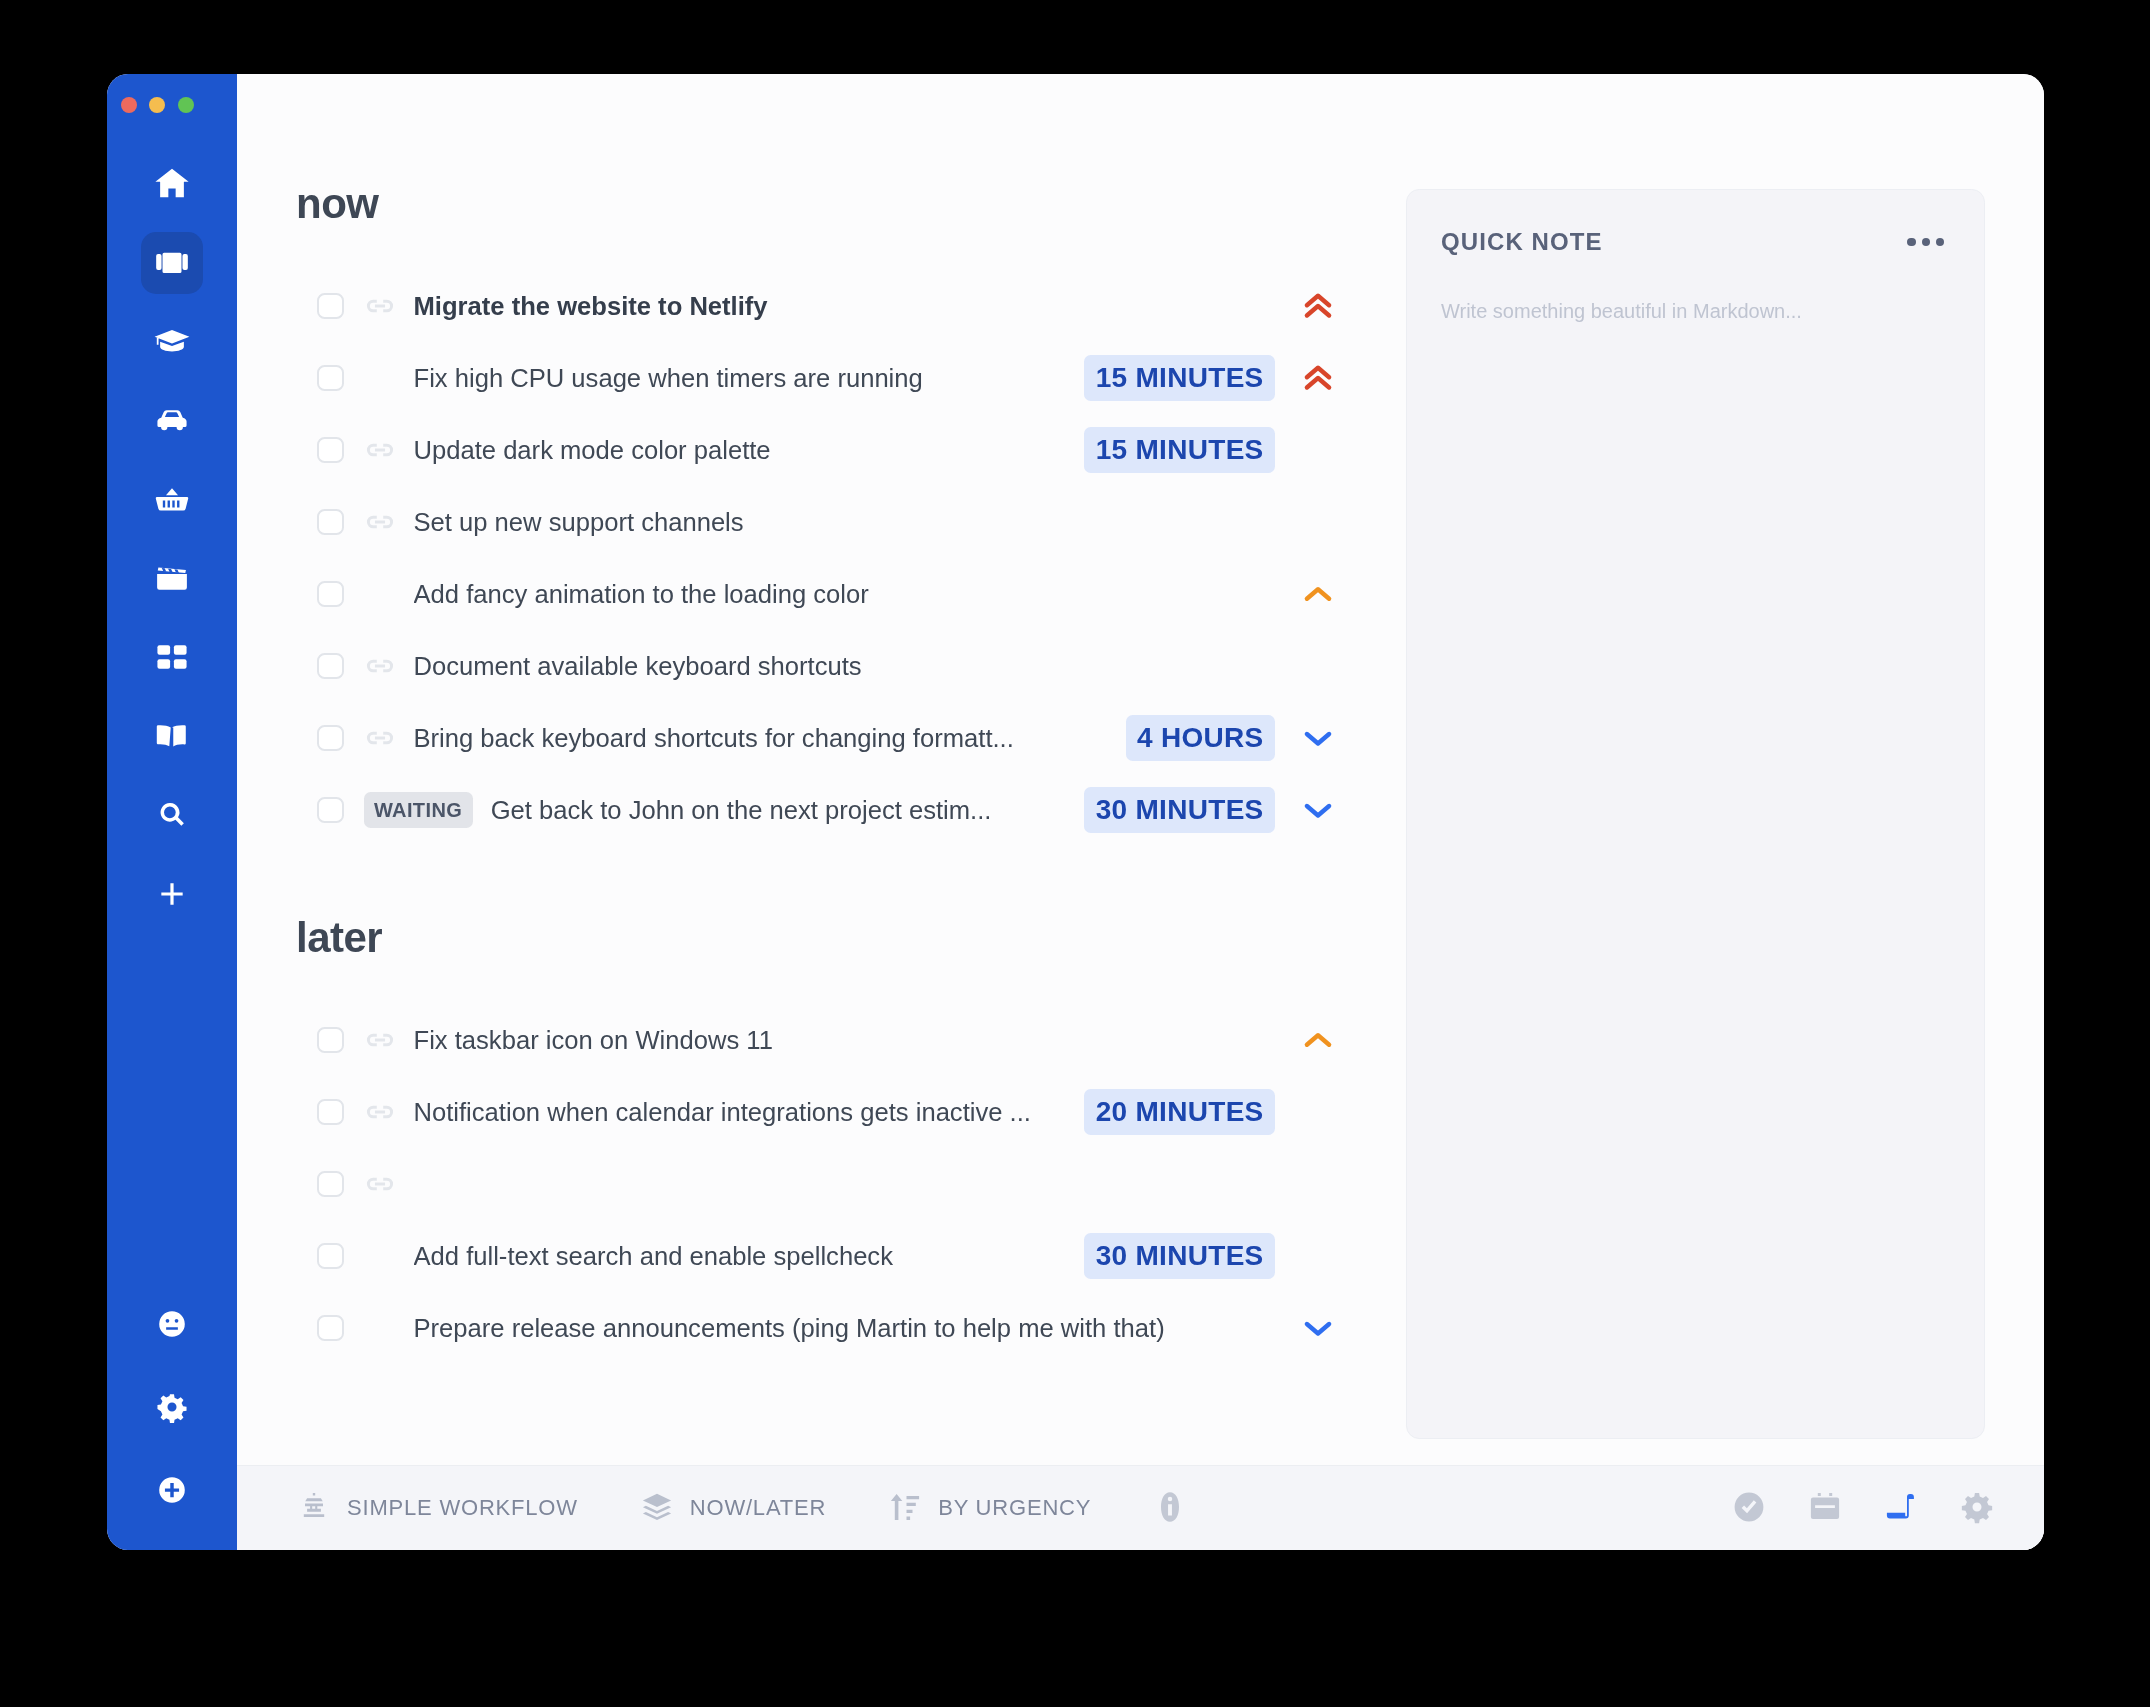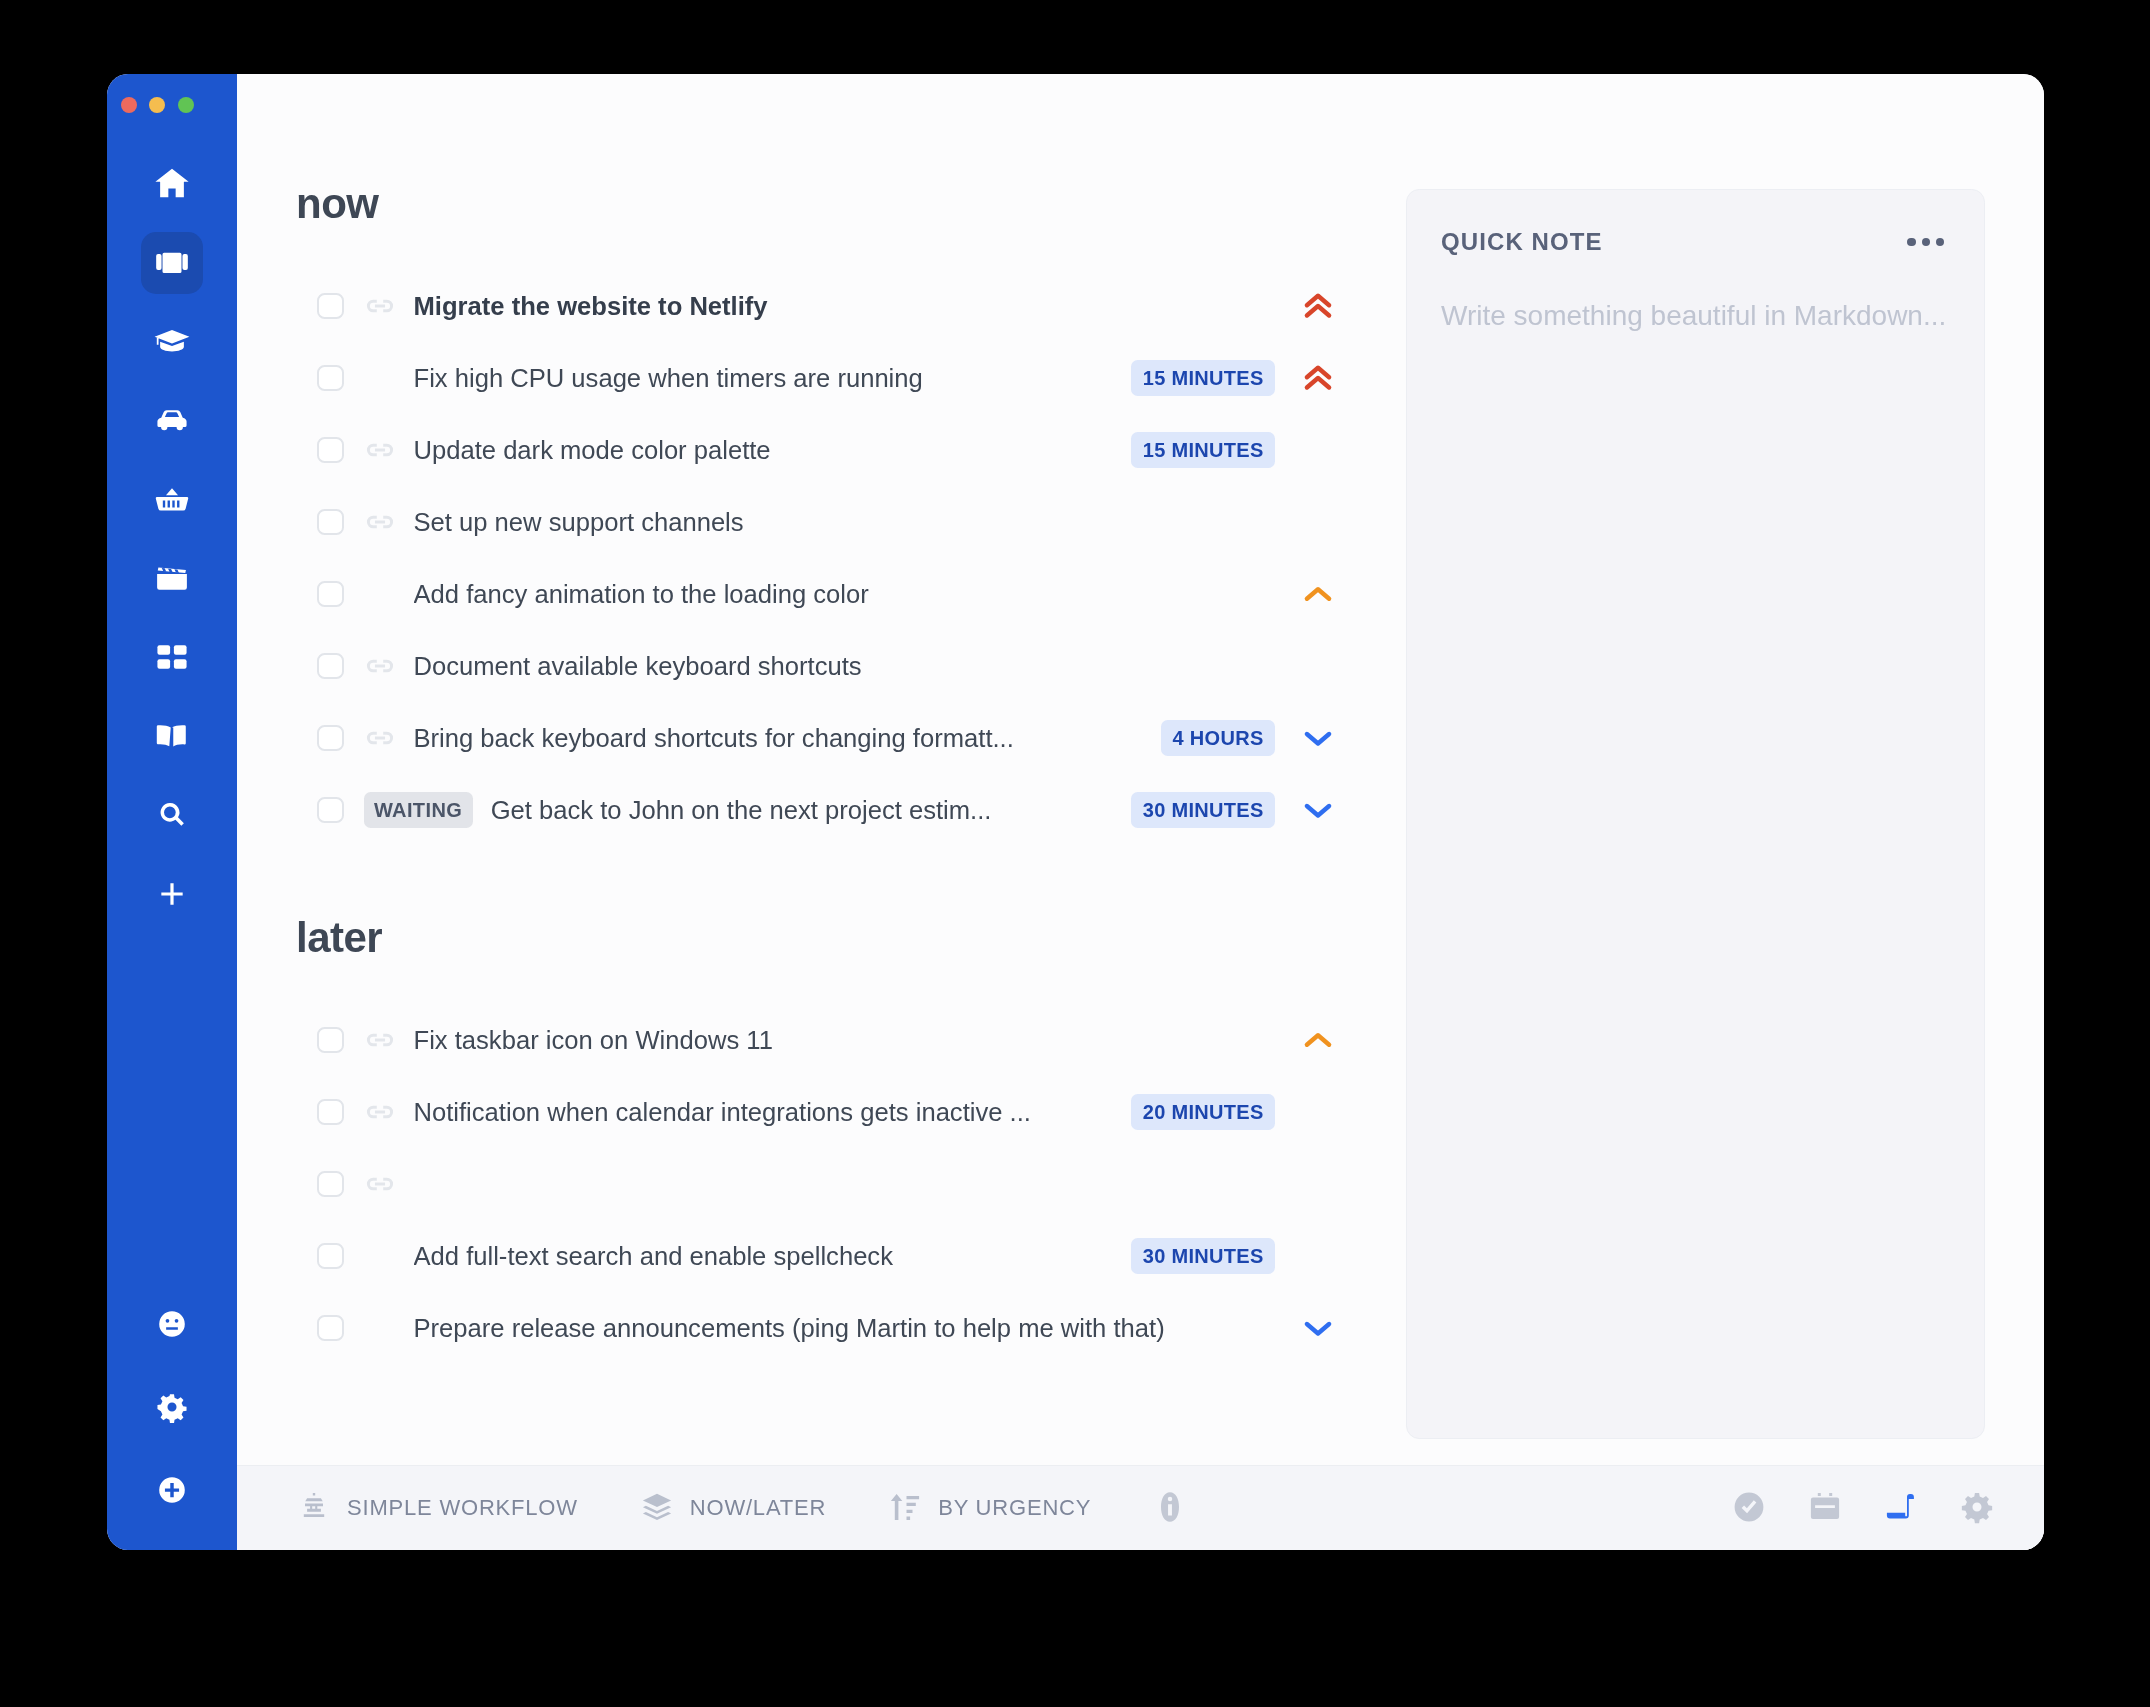--- a/index.html
+++ b/index.html
@@ -144,21 +144,21 @@
     overflow: hidden;
     text-overflow: ellipsis;
   }
   .task-title.bold { font-weight: bold; color: #353e4c; }
 
   .spacer { flex: 1 1 auto; min-width: 11.4px; }
 
   .time-badge {
     background: #dde7fb;
     color: #1c46ae;
-    font-size: 20px;
+    font-size: 28px;
     font-weight: bold;
     letter-spacing: 0.3px;
     padding: 6.6px 11.4px;
     border-radius: 6.6px;
     white-space: nowrap;
     flex: 0 0 auto;
   }
 
   .prio {
     width: 44px;
@@ -197,21 +197,21 @@
   }
   .note-menu {
     color: #6c7governance;
     display: flex; gap: 5.7px; cursor: pointer; padding: 5.7px;
   }
   .note-menu i {
     width: 8.5px; height: 8.5px; border-radius: 50%;
     background: #59627a; display: block;
   }
   .note-placeholder {
-    font-size: 28px;
+    font-size: 20px;
     color: #bfc4d1;
   }
 
   
   .footer {
     height: 85px;
     flex: 0 0 85px;
     background: #f4f5f9;
     border-top: 1.9px solid #eceef2;
     display: flex;

